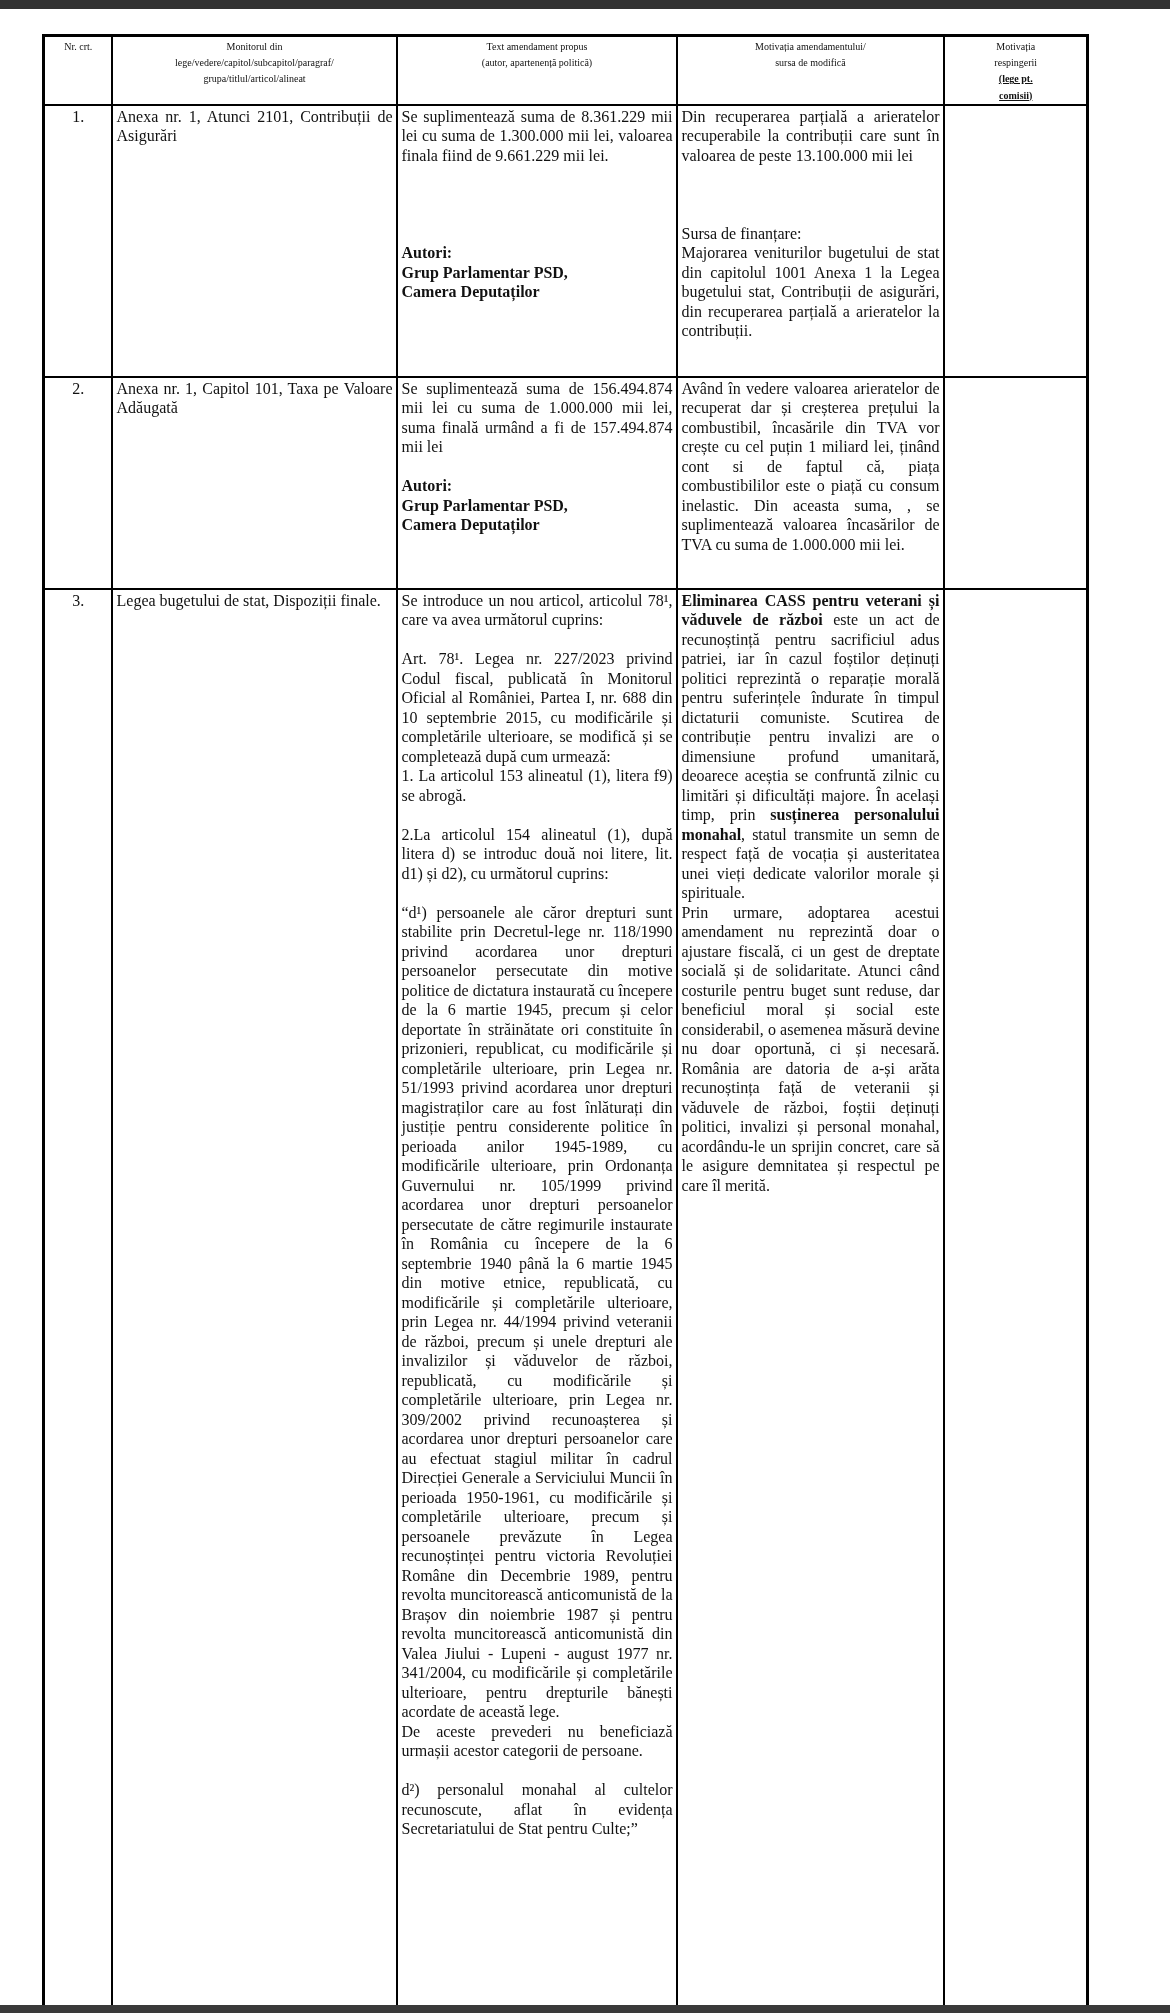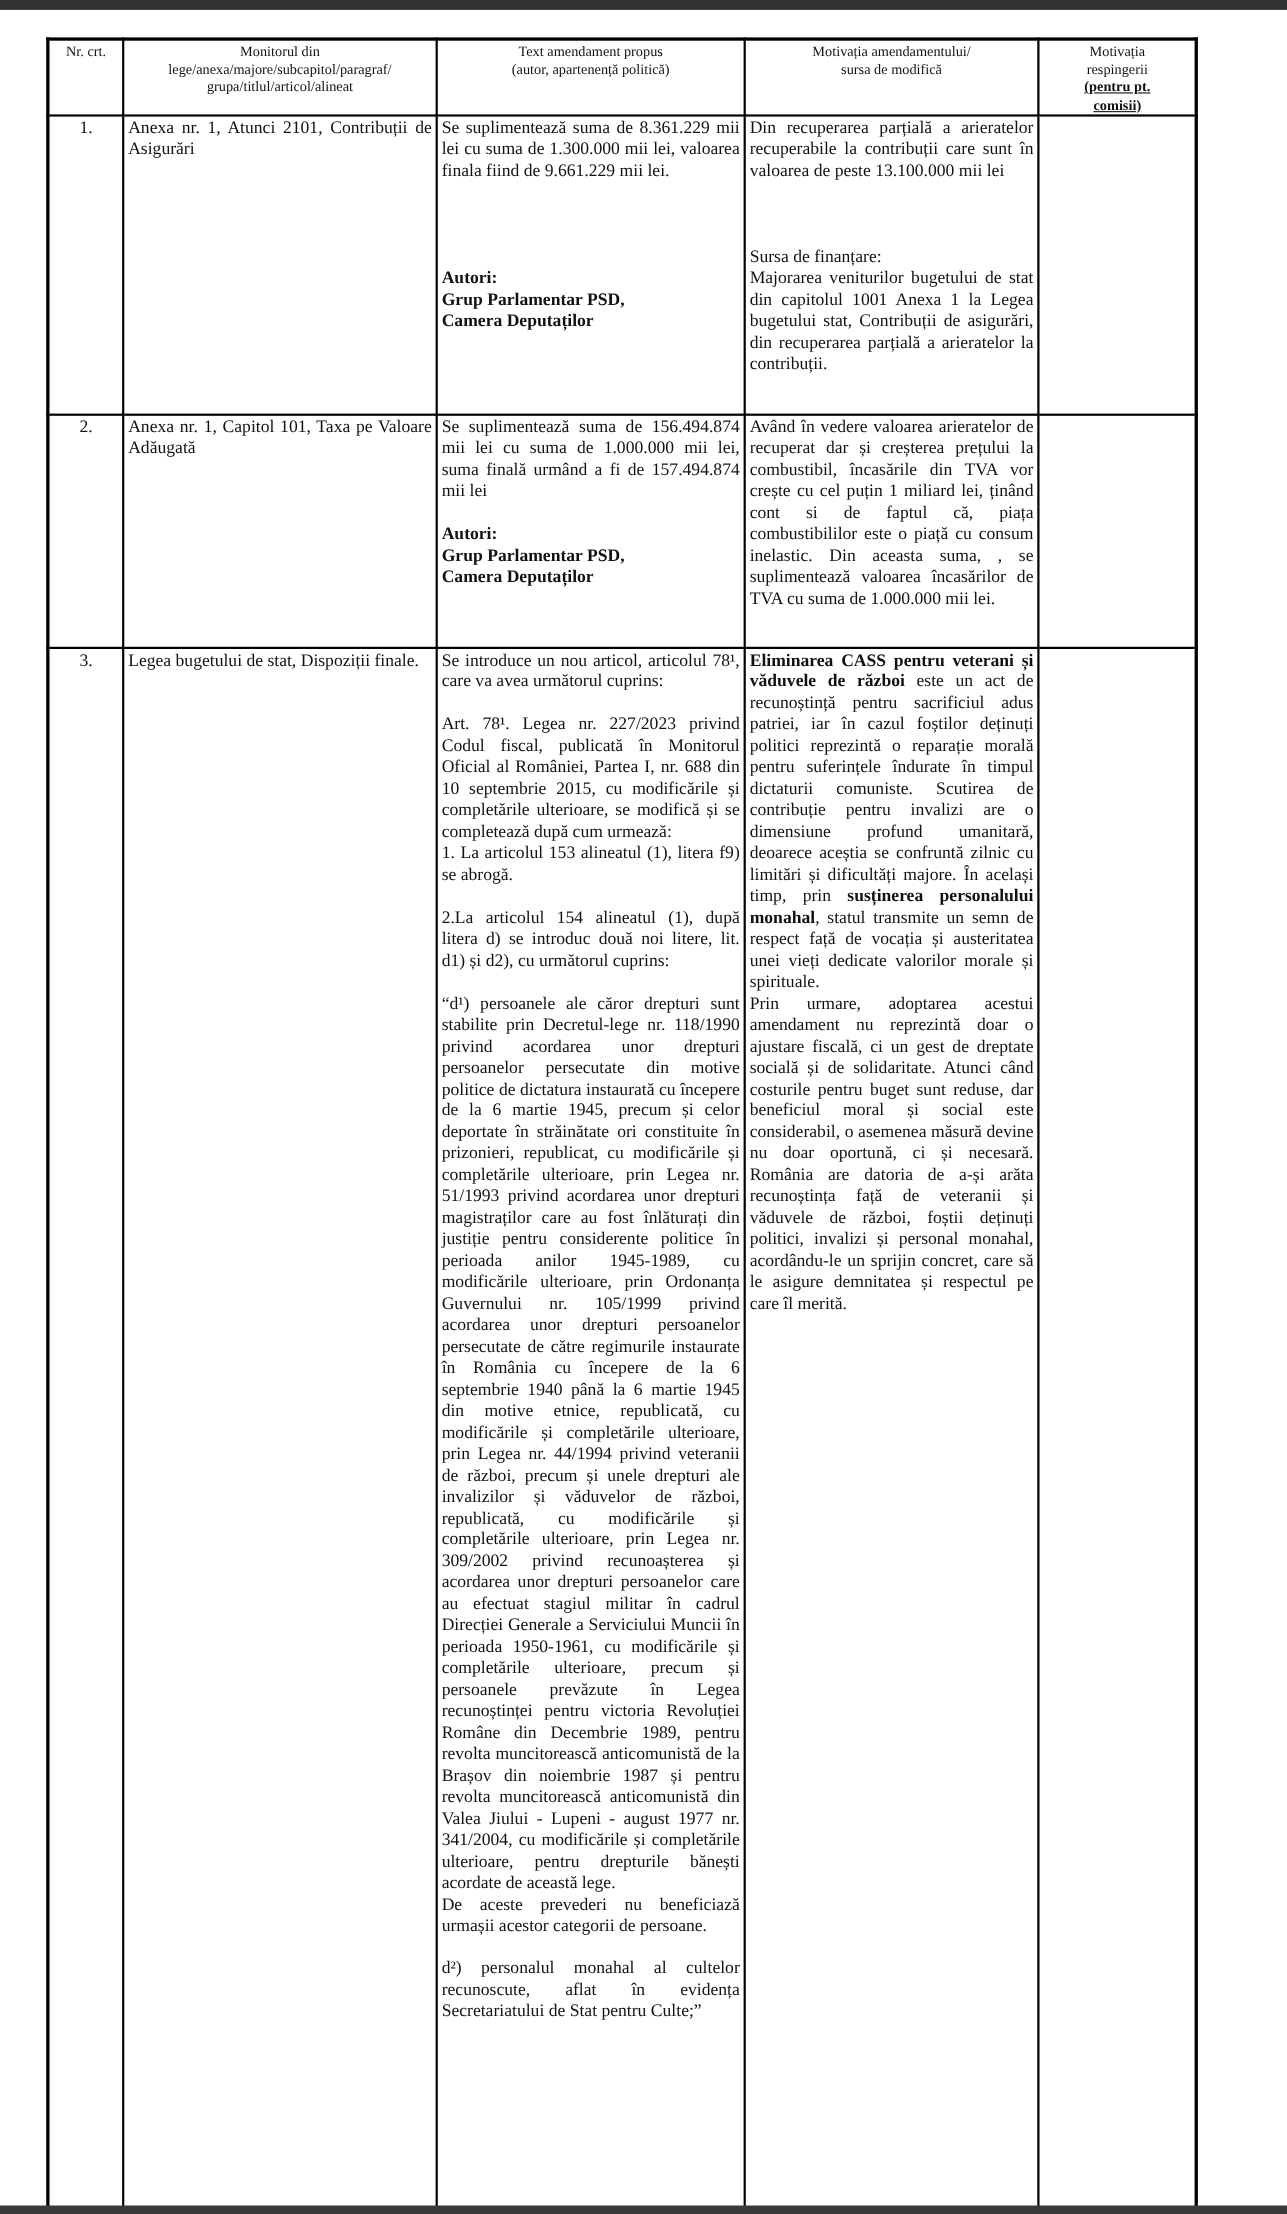--- a/index.html
+++ b/index.html
@@ -39,21 +39,21 @@
     vertical-align: top;
     padding: 1px 3px 0 4px;
     font-size: 16px;
     line-height: 19.5px;
     font-weight: normal;
     overflow: hidden;
   }
   table.amend thead tr { height: 67px; }
   table.amend thead th {
     text-align: center;
-    font-size: 13px;
+    font-size: 10px;
     line-height: 16.2px;
     padding-top: 2px;
   }
   table.amend thead th .para { text-align: center; }
   th.v-mid { vertical-align: middle; }
   tr.row-1 { height: 272px; }
   tr.row-2 { height: 212px; }
   tr.row-3 { height: 1500px; }
   td.num-cell { text-align: center; padding-left: 1px; padding-right: 1px; }
   .para {
@@ -76,35 +76,35 @@
     <col style="width:267px">
     <col style="width:144px">
   </colgroup>
   <thead>
     <tr>
       <th>
           <p class="para"><span>Nr. crt.</span></p>
         </th>
       <th>
           <p class="para"><span>Monitorul din</span></p>
-          <p class="para"><span>lege/anexa/majore/subcapitol/paragraf/</span></p>
+          <p class="para"><span>lege/vedere/capitol/subcapitol/paragraf/</span></p>
           <p class="para"><span>grupa/titlul/articol/alineat</span></p>
         </th>
       <th class="v-mid">
           <p class="para"><span>Text amendament propus</span></p>
           <p class="para"><span>(autor, apartenență politică)</span></p>
         </th>
       <th class="v-mid">
           <p class="para"><span>Motivația amendamentului/</span></p>
           <p class="para"><span>sursa de modifică</span></p>
         </th>
       <th>
           <p class="para"><span>Motivația</span></p>
           <p class="para"><span>respingerii</span></p>
-          <p class="para"><span class="b u">(pentru pt.</span></p>
+          <p class="para"><span class="b u">(lege pt.</span></p>
           <p class="para"><span class="b u">comisii)</span></p>
         </th>
     </tr>
   </thead>
   <tbody>
     <tr class="row-1">
       <td class="num-cell">1.</td>
       <td>
           <p class="para"><span>Anexa nr. 1, Atunci 2101, Contribuții de Asigurări</span></p>
         </td>

